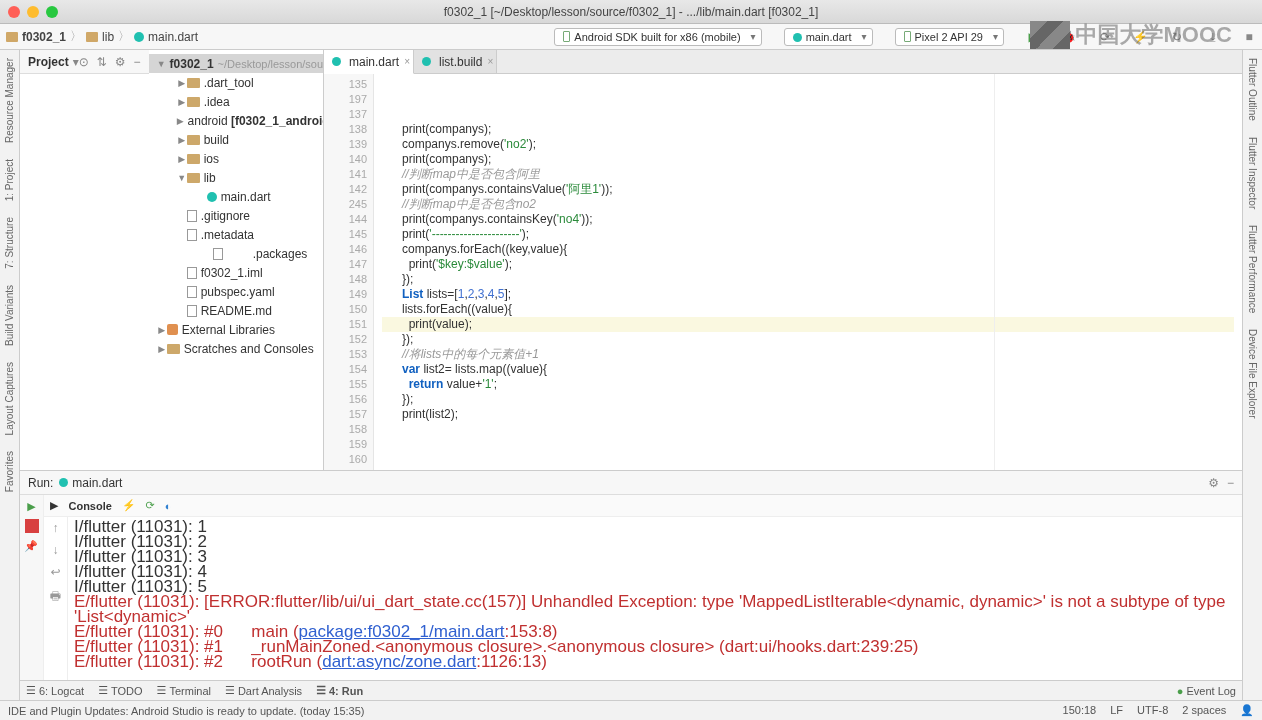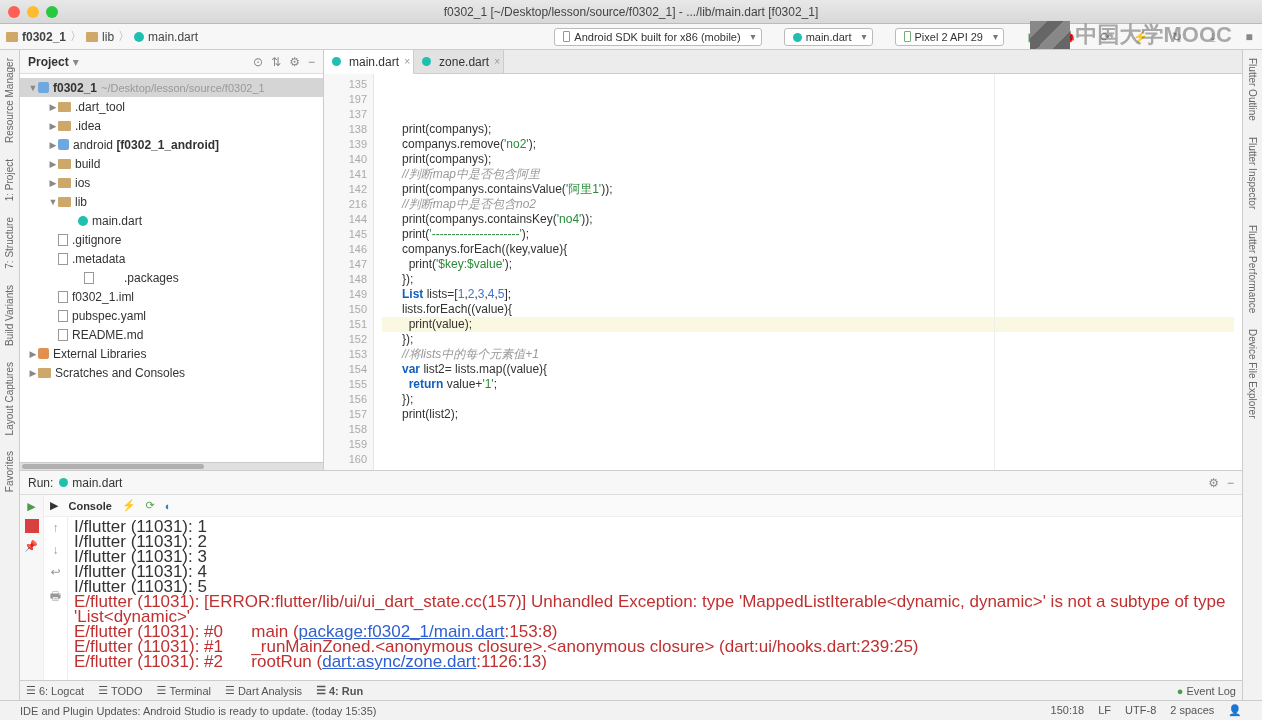--- a/index.html
+++ b/index.html
@@ -31,21 +31,21 @@
 
 .lstripe, .rstripe { position: absolute; top: 50px; bottom: 20px; width: 20px; background: #f2f2f2; border-right: 1px solid #ccc; display: flex; flex-direction: column; align-items: center; }
 .rstripe { right: 0; border-right: none; border-left: 1px solid #ccc; }
 .lstripe { left: 0; }
 .vlabel { writing-mode: vertical-rl; transform: rotate(180deg); font-size: 10px; color: #666; margin: 8px 0; white-space: nowrap; cursor: default; }
 .rstripe .vlabel { transform: none; }
 
 
 .split { position: absolute; top: 50px; left: 20px; right: 20px; bottom: 40px; display: flex; flex-direction: column; }
 .upper { flex: 1; display: flex; min-height: 0; }
-.project-panel { width: 304px; background: #fff; border-right: 1px solid #ccc; display: flex; flex-direction: column; min-height:0; }
+.project-panel { width: 304px; background: #fff; border-right: 1px solid #ccc; display: flex; flex-direction: row; min-height:0; }
 .proj-head { height: 24px; border-bottom: 1px solid #ddd; display: flex; align-items: center; padding: 0 8px; background: #f7f7f7; }
 .proj-head .lbl { font-weight: bold; font-size: 12px; }
 .proj-head .icons { margin-left: auto; display: flex; gap: 8px; color: #888; }
 .tree { flex: 1; overflow: auto; padding: 4px 0; }
 .tree-row { display: flex; align-items: center; height: 19px; font-size: 12px; padding-left: 8px; color: #333; white-space: nowrap; }
 .tree-row.sel { background: #d5d5d5; }
 .arrow { width: 10px; color: #888; font-size: 9px; text-align:center; }
 .ti-folder { width: 13px; height: 10px; background: #cda86a; border-radius: 1px; margin-right: 4px; }
 .ti-mod { width: 11px; height: 11px; background: #6da8de; border-radius: 2px; margin-right: 4px; }
 .ti-dart { width: 10px; height: 10px; background: #20c0b0; border-radius: 50%; margin-right: 4px; }
@@ -87,21 +87,21 @@
 .console-out { flex: 1; overflow: auto; font-family: Menlo, monospace; font-size: 17px; line-height: 15px; padding: 2px 6px; white-space: pre-wrap; color: #333; }
 .console-out .err { color: #c03030; }
 .console-out .lnk { color: #3060d0; text-decoration: underline; }
 .cons-row { display:flex; flex:1; min-height:0;}
 
 
 .bottom-tabs { position: absolute; left: 20px; right: 20px; bottom: 20px; height: 20px; background: #f2f2f2; border-top: 1px solid #ccc; display: flex; align-items: center; font-size: 11px; padding: 0 6px; gap: 14px; }
 .bottom-tabs .bt { display:flex; align-items:center; gap:3px; color:#555; }
 .bottom-tabs .bt.active { font-weight:bold; }
 .bottom-tabs .ev { margin-left:auto; }
-.statusbar { position: absolute; left: 0; right: 0; bottom: 0; height: 20px; background: #f2f2f2; border-top: 1px solid #ccc; display: flex; align-items: center; font-size: 11px; padding: 0 20px; color: #555; }
+.statusbar { position: absolute; left: 0; right: 0; bottom: 0; height: 20px; background: #f2f2f2; border-top: 1px solid #ccc; display: flex; align-items: center; font-size: 11px; padding: 0 8px; color: #555; }
 .statusbar .right { margin-left:auto; display:flex; gap:14px; }
 
 
 .watermark { position: absolute; top: 20px; right: 30px; font-size: 22px; color: rgba(90,90,90,0.5); font-weight: bold; display:flex; align-items:center; gap:6px; pointer-events:none; }
 .watermark .cubes { width:40px; height:28px; background: linear-gradient(135deg,#888 25%, #666 25% 50%, #888 50% 75%, #666 75%);}
 </style>
 </head>
 <body>
 
 <div class="titlebar">
@@ -257,35 +257,35 @@
 
     <div class="editor-panel">
       <div class="tabs" id="edtabs">
           <div class="tab active">
             <span class="dart-sm"></span>
             <span>main.dart</span>
             <span class="x">×</span>
           </div>
           <div class="tab">
             <span class="dart-sm"></span>
-            <span>zone.dart</span>
+            <span>list.build</span>
             <span class="x">×</span>
           </div>
         </div>
       <div class="code-area">
         <div class="gutter" id="gutter">
             <div>135</div>
             <div>197</div>
             <div>137</div>
             <div>138</div>
             <div>139</div>
             <div>140</div>
             <div>141</div>
             <div>142</div>
-            <div>216</div>
+            <div>245</div>
             <div>144</div>
             <div>145</div>
             <div>146</div>
             <div>147</div>
             <div>148</div>
             <div>149</div>
             <div>150</div>
             <div>151</div>
             <div>152</div>
             <div>153</div>

